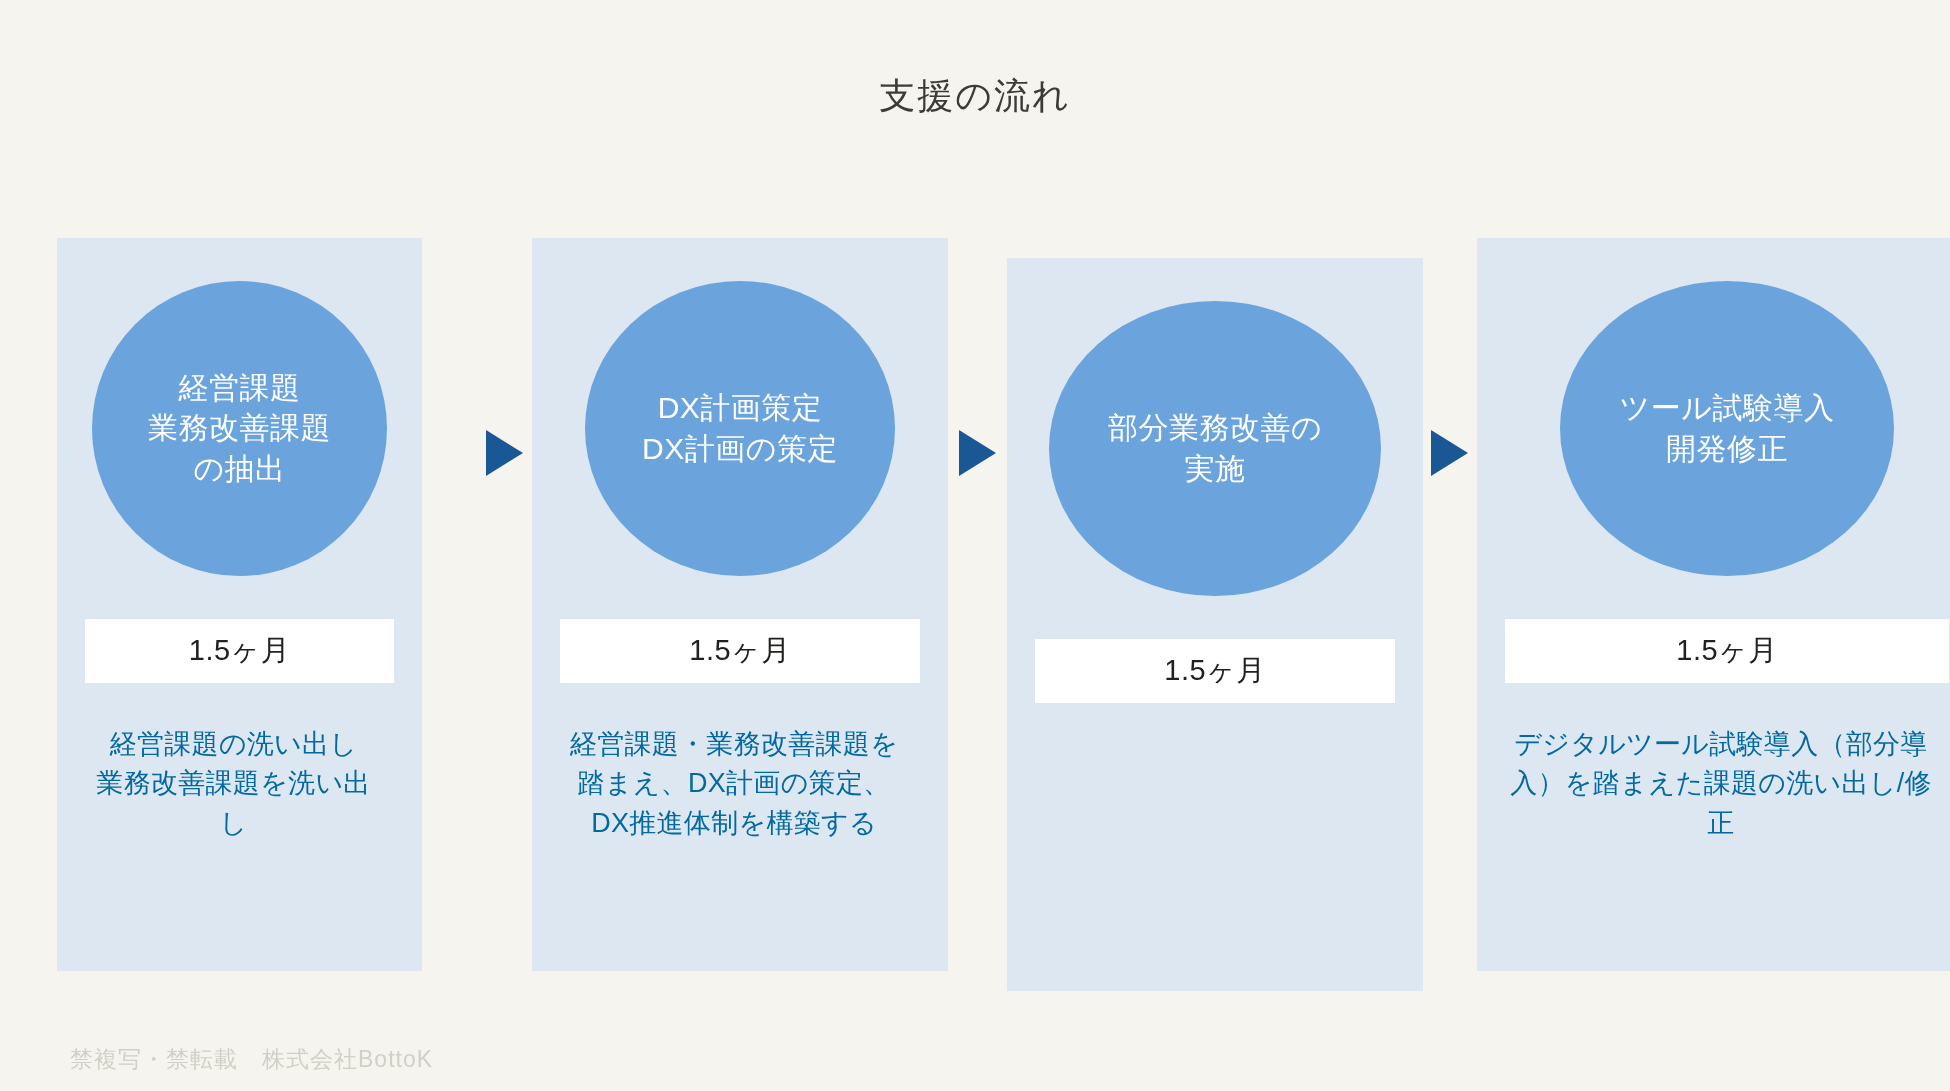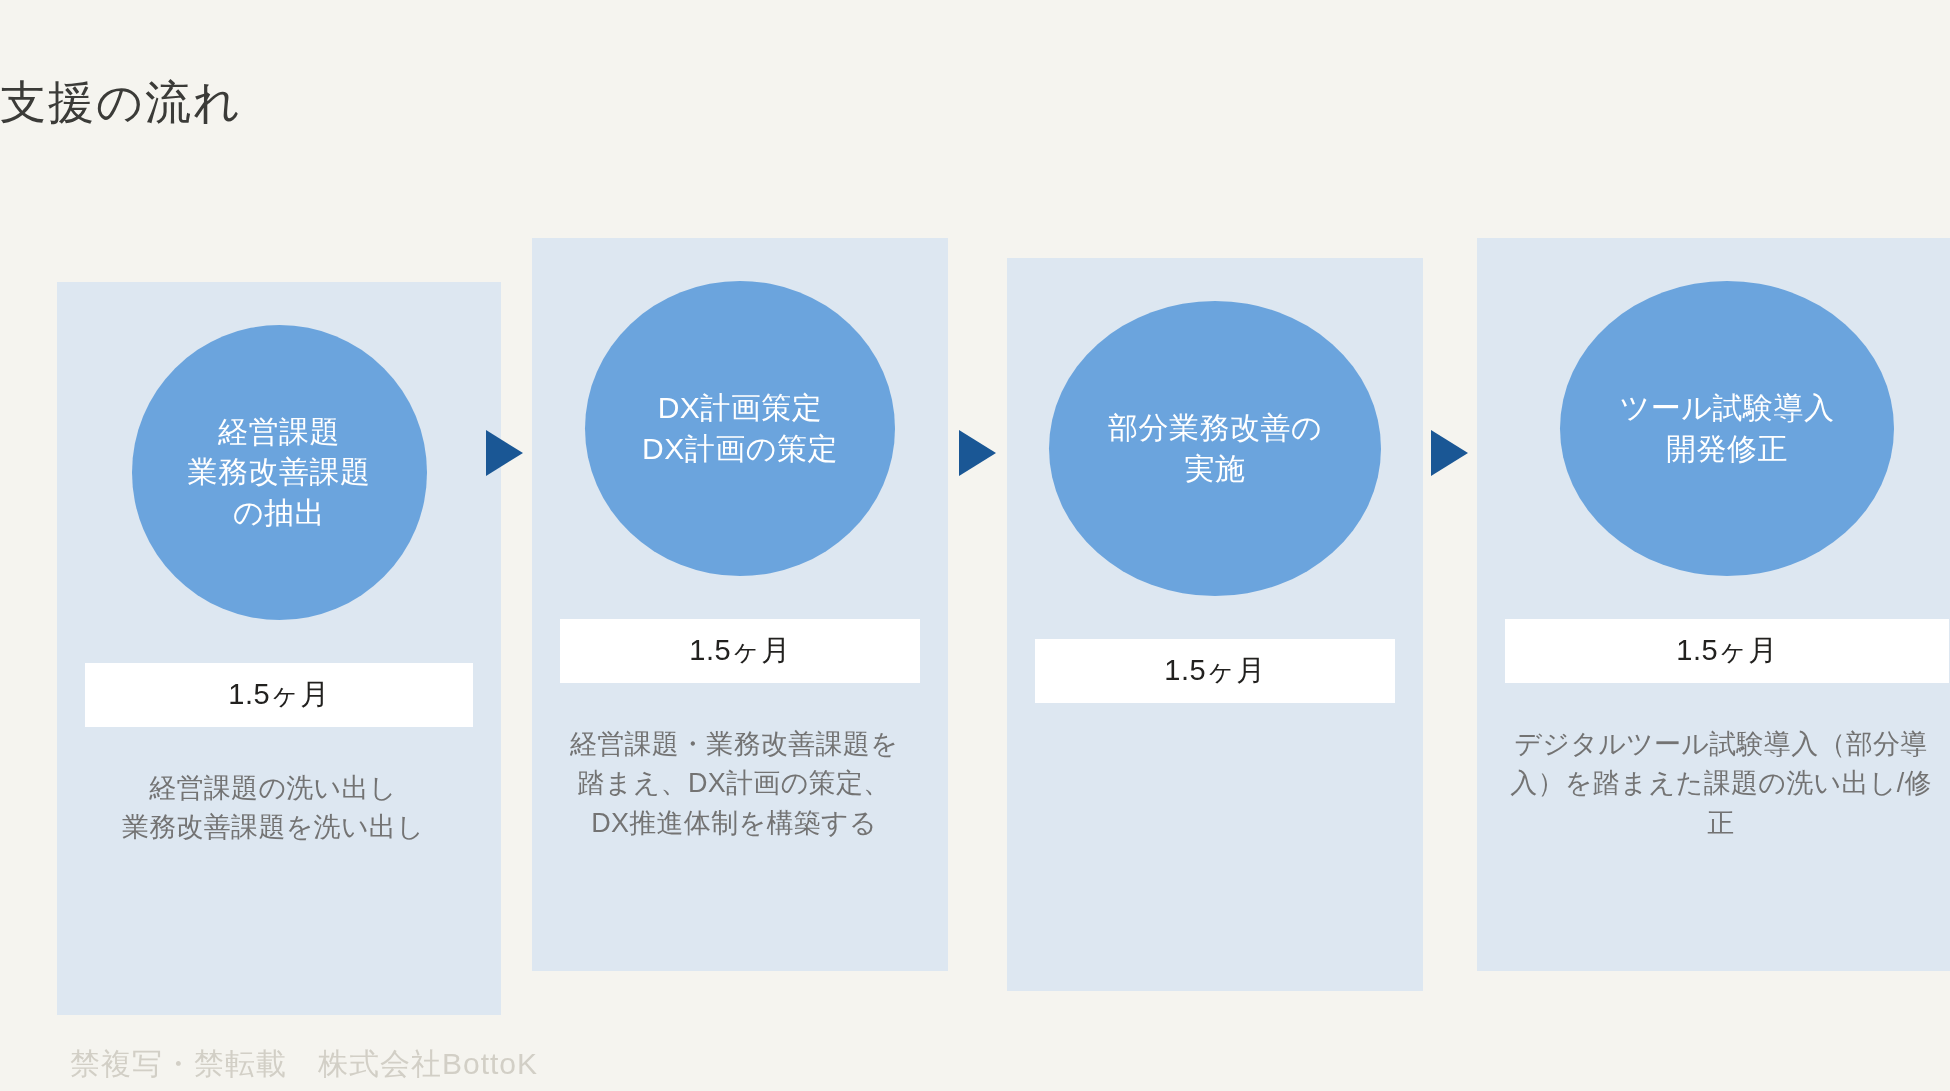--- a/index.html
+++ b/index.html
@@ -14,22 +14,22 @@
     overflow: hidden;
     position: relative;
   }
 
   
   .page-title {
     position: absolute;
     top: 72px;
     left: 0;
     width: 100%;
-    text-align: left;
-    font-size: 46px;
+    text-align: center;
+    font-size: 36px;
     color: #3b3b38;
     letter-spacing: 2px;
     font-weight: 400;
   }
 
   
   .flow {
     position: absolute;
     top: 238px;
     left: 57px;
@@ -37,21 +37,21 @@
     height: 733px;
   }
 
   .panel {
     position: absolute;
     top: 0;
     height: 733px;
     background: #dde7f1;
     box-sizing: border-box;
   }
-  .panel-1 { left: 0px;    width: 444px; margin-top: 44px; }
+  .panel-1 { left: 0px;    width: 365px; }
   .panel-2 { left: 475px;  width: 416px; }
   .panel-3 { left: 950px;  width: 416px; margin-top: 20px; }
   .panel-4 { left: 1420px; width: 500px; }
 
   
   .circle-wrap {
     position: absolute;
     top: 43px;
     left: 0;
     width: 100%;
@@ -97,21 +97,21 @@
   }
 
   
   .desc {
     position: absolute;
     top: 487px;
     left: 28px;
     right: 40px;
     font-size: 27px;
     line-height: 1.46;
-    color: #737373;
+    color: #0369a1;
     white-space: pre-line;
     letter-spacing: 0.3px;
   }
   .desc.align-left   { text-align: center; }
   .desc.align-center { text-align: center; }
 
   
   .arrow {
     position: absolute;
     top: 192px;
@@ -123,21 +123,21 @@
   }
   .arrow-1 { left: 429px; }
   .arrow-2 { left: 902px; }
   .arrow-3 { left: 1374px; }
 
   
   .footer {
     position: absolute;
     left: 70px;
     top: 1044px;
-    font-size: 30px;
+    font-size: 23px;
     color: #d2cfc6;
     letter-spacing: 1px;
   }
 </style>
 </head>
 <body>
 
 <div class="page-title">支援の流れ</div>
 
 <div class="flow">

